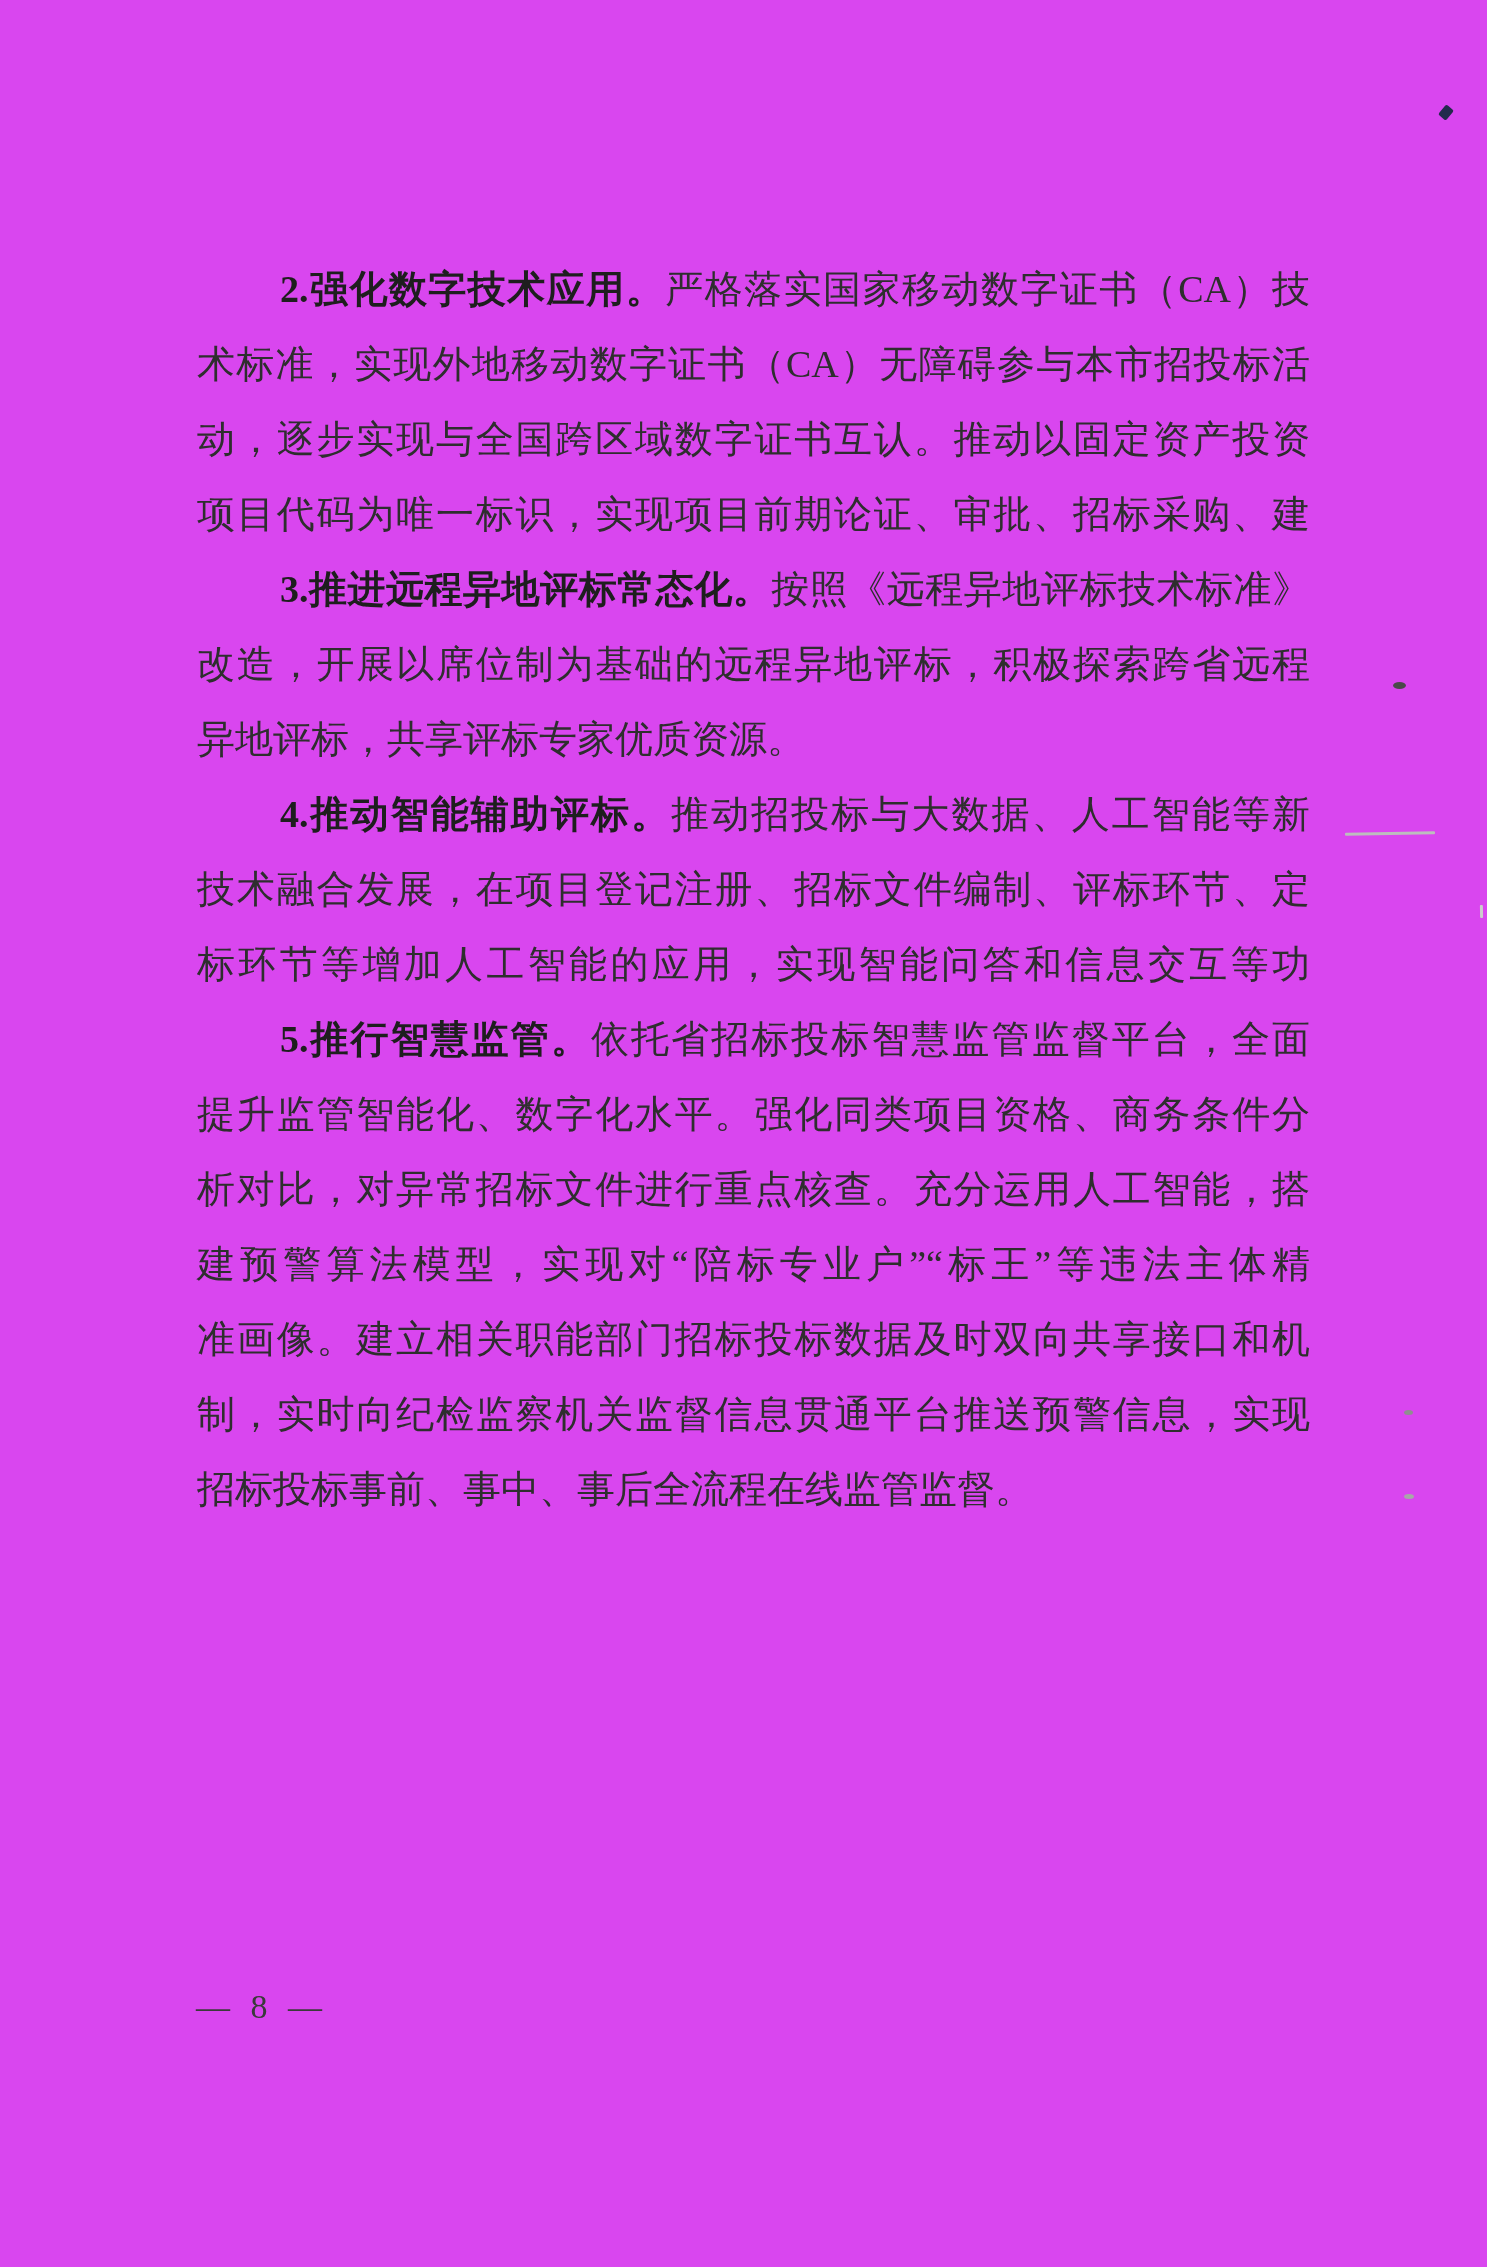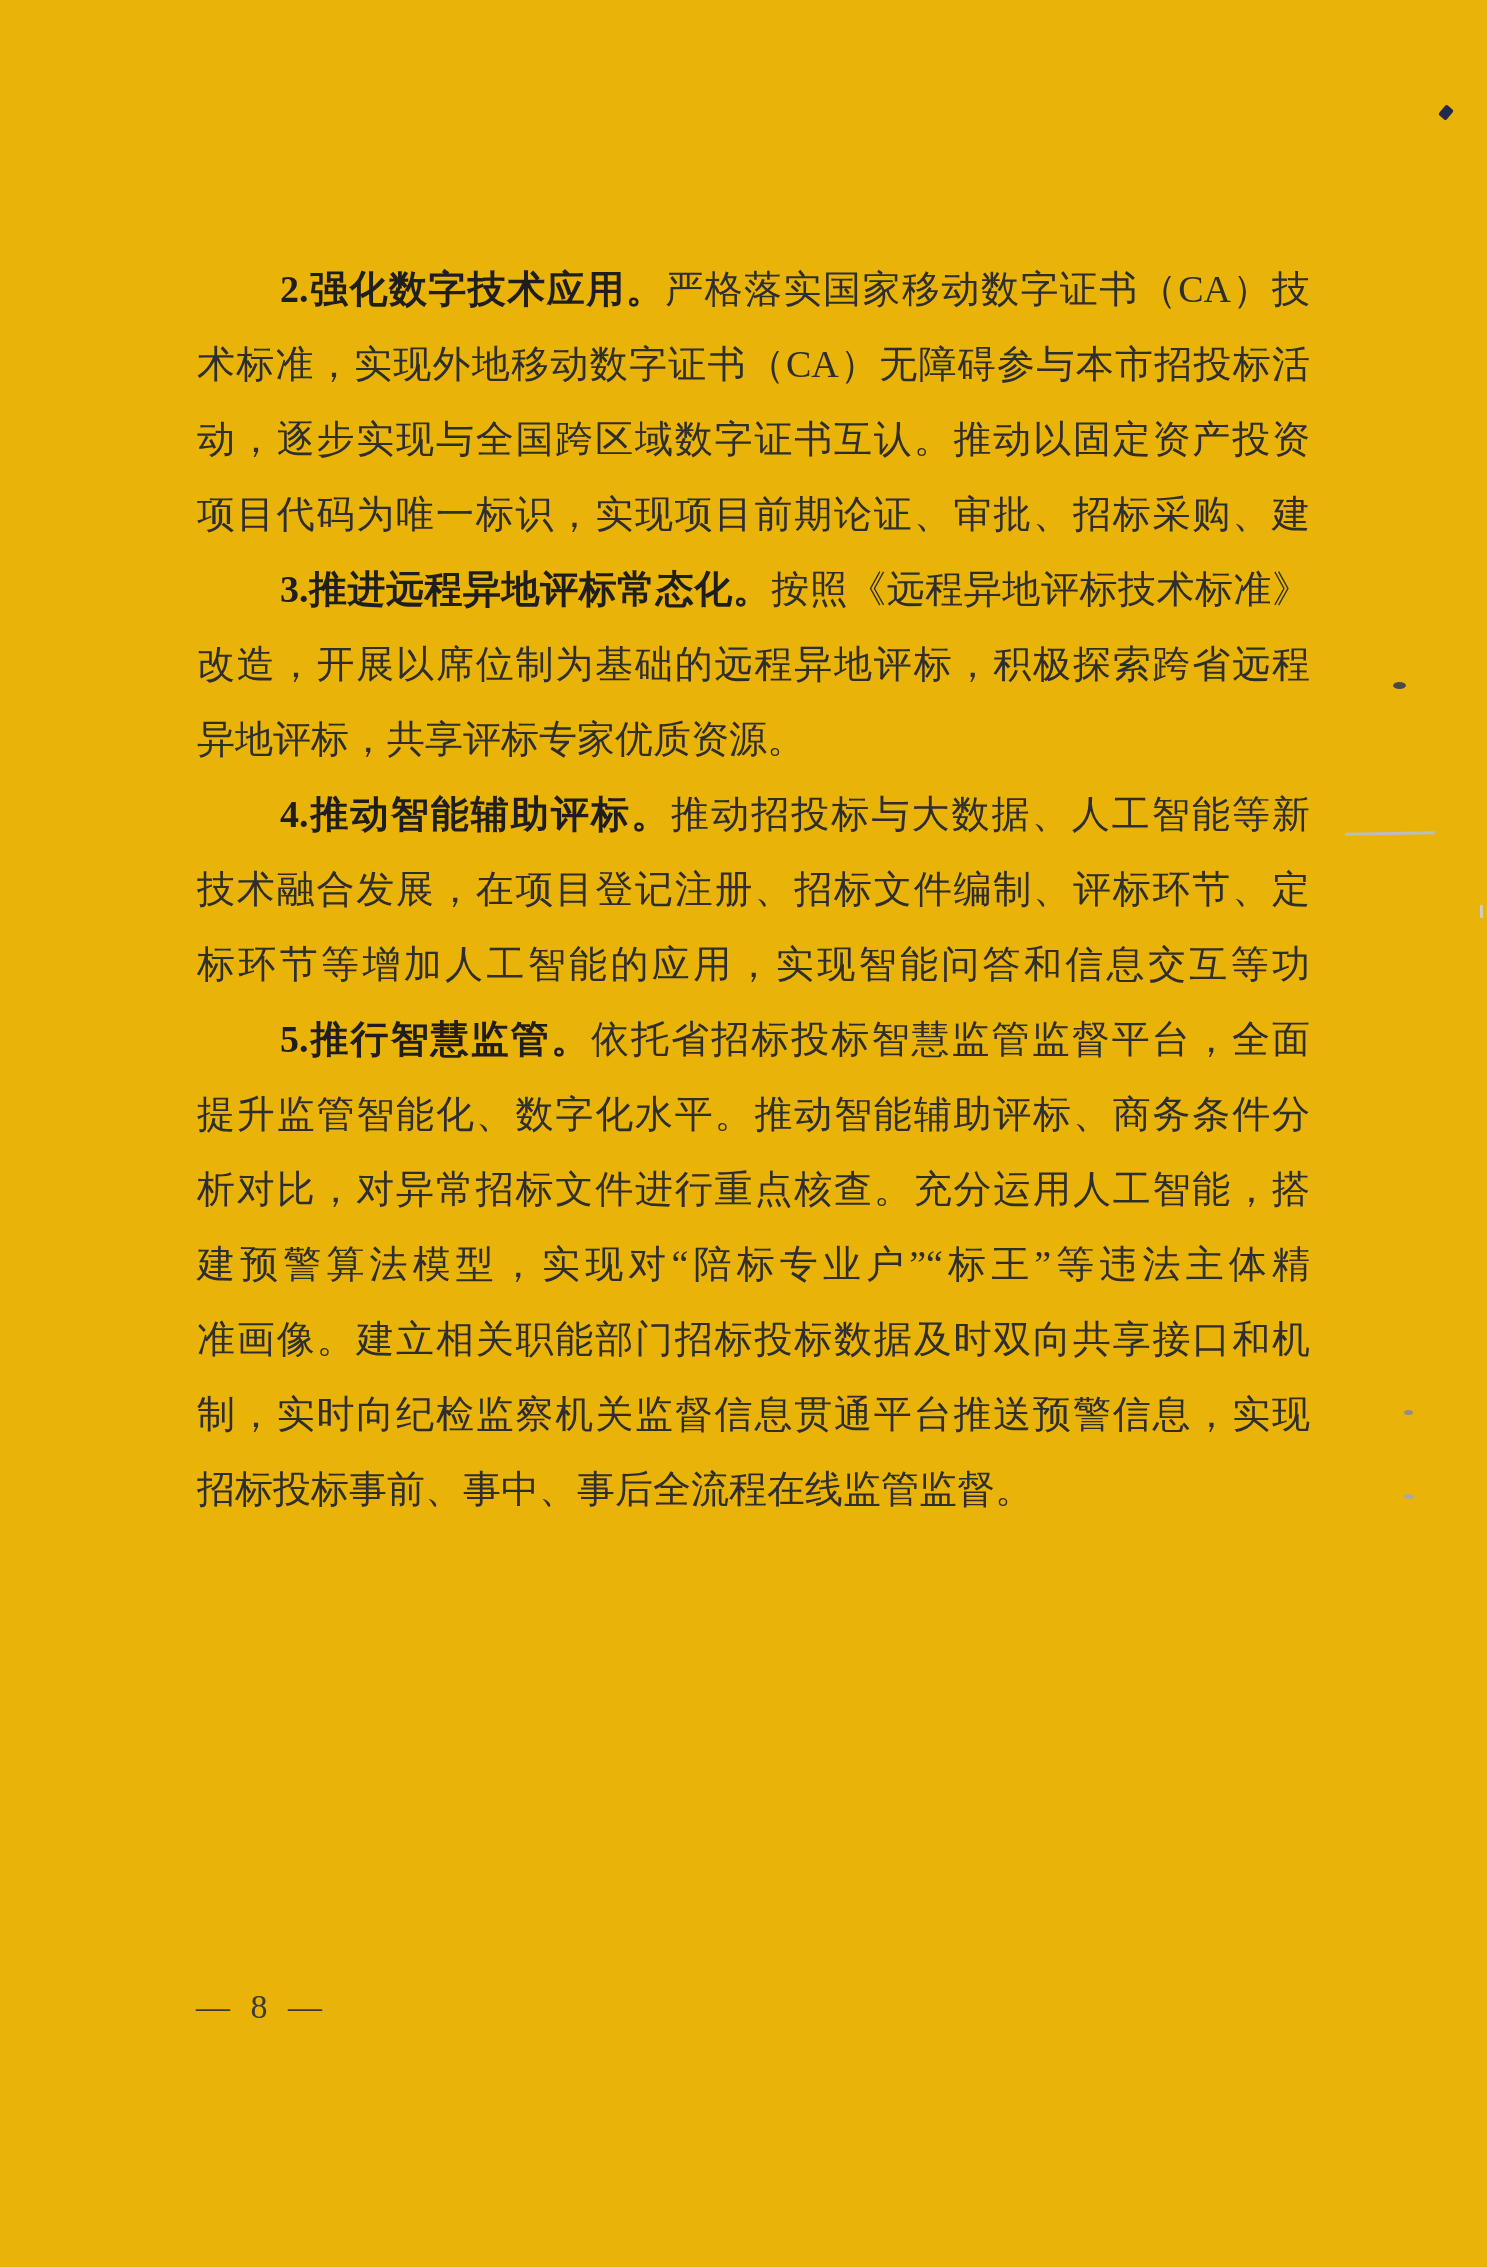--- a/index.html
+++ b/index.html
@@ -2,21 +2,21 @@
 <html><head>
 <meta charset="utf-8">
 <style>
   * { margin: 0; padding: 0; box-sizing: border-box; }
   html, body { background: #e8e8e8; }
   .page {
     position: relative;
     width: 1487px;
     height: 2267px;
     margin: 0 auto;
-    background: #eab308;
+    background: #d946ef;
     font-family: "Liberation Serif", "DejaVu Serif", serif;
     color: #2e2e2e;
     overflow: hidden;
   }
   .content {
     position: absolute;
     left: 197px;
     top: 252px;
     width: 1113px;
   }
@@ -56,21 +56,21 @@
       <div class="line"><span class="seg-regular">术标准，实现外地移动数字证书（CA）无障碍参与本市招投标活</span></div>
       <div class="line"><span class="seg-regular">动，逐步实现与全国跨区域数字证书互认。推动以固定资产投资</span></div>
       <div class="line"><span class="seg-regular">项目代码为唯一标识，实现项目前期论证、审批、招标采购、建</span></div>
       <div class="line first-line"><span class="seg-bold">3.推进远程异地评标常态化。</span><span class="seg-regular">按照《远程异地评标技术标准》</span></div>
       <div class="line"><span class="seg-regular">改造，开展以席位制为基础的远程异地评标，积极探索跨省远程</span></div>
       <div class="line last-line"><span class="seg-regular">异地评标，共享评标专家优质资源。</span></div>
       <div class="line first-line"><span class="seg-bold">4.推动智能辅助评标。</span><span class="seg-regular">推动招投标与大数据、人工智能等新</span></div>
       <div class="line"><span class="seg-regular">技术融合发展，在项目登记注册、招标文件编制、评标环节、定</span></div>
       <div class="line"><span class="seg-regular">标环节等增加人工智能的应用，实现智能问答和信息交互等功</span></div>
       <div class="line first-line"><span class="seg-bold">5.推行智慧监管。</span><span class="seg-regular">依托省招标投标智慧监管监督平台，全面</span></div>
-      <div class="line"><span class="seg-regular">提升监管智能化、数字化水平。推动智能辅助评标、商务条件分</span></div>
+      <div class="line"><span class="seg-regular">提升监管智能化、数字化水平。强化同类项目资格、商务条件分</span></div>
       <div class="line"><span class="seg-regular">析对比，对异常招标文件进行重点核查。充分运用人工智能，搭</span></div>
       <div class="line"><span class="seg-regular">建预警算法模型，实现对“陪标专业户”“标王”等违法主体精</span></div>
       <div class="line"><span class="seg-regular">准画像。建立相关职能部门招标投标数据及时双向共享接口和机</span></div>
       <div class="line"><span class="seg-regular">制，实时向纪检监察机关监督信息贯通平台推送预警信息，实现</span></div>
       <div class="line last-line"><span class="seg-regular">招标投标事前、事中、事后全流程在线监管监督。</span></div>
     </div>
   <div class="page-number">— 8 —</div>
   <div id="artifact-layer">
       <div class="artifact diamond" style="left: 1441px; top: 106px; width: 10px; height: 13px; background: rgb(35, 42, 77);"></div>
       <div class="artifact blob" style="left: 1393px; top: 682px; width: 13px; height: 7px; background: rgb(74, 74, 74);"></div>

